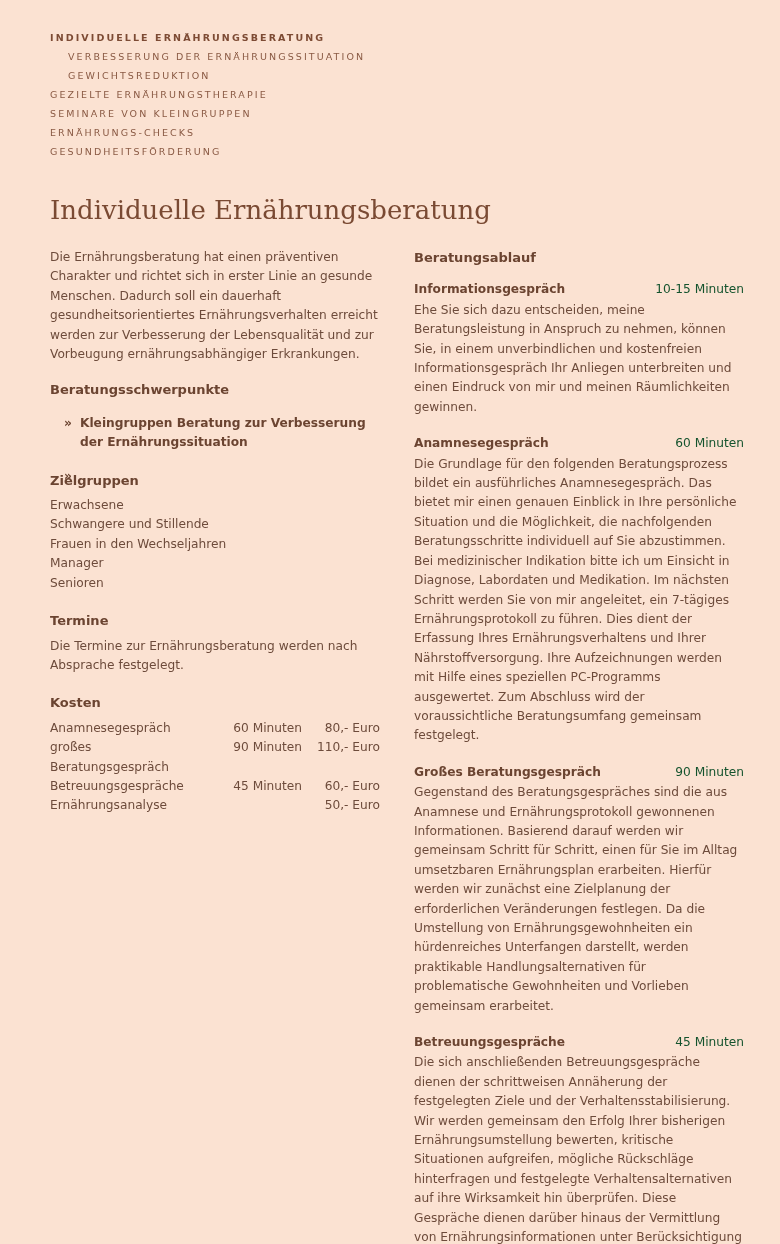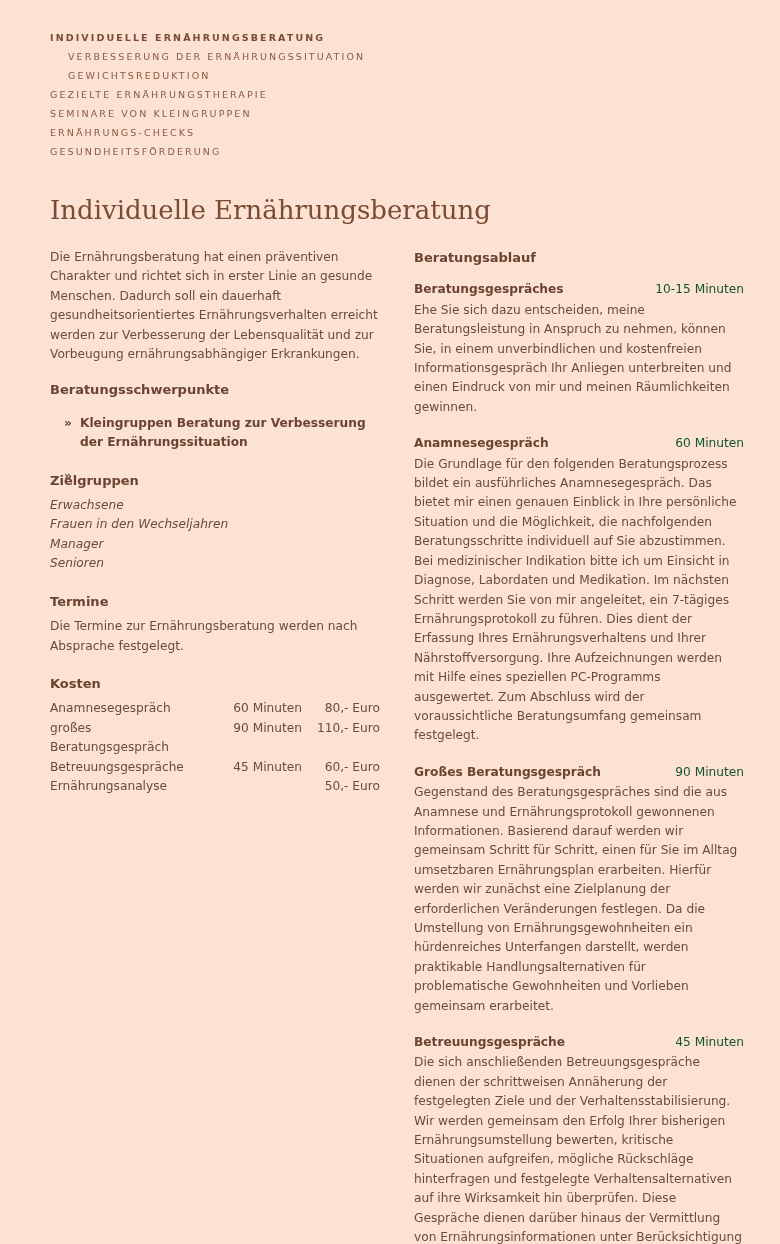--- a/index.html
+++ b/index.html
@@ -109,21 +109,20 @@
 
   .plain-list {
     list-style: none;
     margin: 0 0 16px 0;
     padding: 0;
   }
   .plain-list li {
     font-size: 12.2px;
     line-height: 19.4px;
     color: #6d4b3b;
-    font-style: italic;
   }
 
   
   .price-table {
     width: 100%;
     border-collapse: collapse;
     margin-top: 2px;
   }
   .price-table td {
     font-size: 12.2px;
@@ -201,20 +200,21 @@
           <span>Kleingruppen Beratung zur Verbesserung der Ernährungssituation</span>
         </li>
         <li>
           <span class="chev">»</span>
         </li>
       </ul>
 
       <div class="sect-head">Zielgruppen</div>
       <ul class="plain-list">
         <li>Erwachsene</li>
+        <li>Schwangere und Stillende</li>
         <li>Frauen in den Wechseljahren</li>
         <li>Manager</li>
         <li>Senioren</li>
       </ul>
 
       <div class="sect-head spaced">Termine</div>
       <p>Die Termine zur Ernährungsberatung werden nach Absprache festgelegt.</p>
 
       <div class="sect-head spaced">Kosten</div>
       <table class="price-table">
@@ -243,21 +243,21 @@
       </table>
 
     </div>
 
     <div class="col-right">
 
       <div class="sect-head">Beratungsablauf</div>
 
       <div class="block" style="margin-top:13px;">
         <div class="block-head">
-          <span class="name">Beratungsgespräches</span>
+          <span class="name">Informationsgespräch</span>
           <span class="dur">10-15 Minuten</span>
         </div>
         <p>Ehe Sie sich dazu entscheiden, meine Beratungsleistung in Anspruch zu nehmen, können Sie, in einem unverbindlichen und kostenfreien Informationsgespräch Ihr Anliegen unterbreiten und einen Eindruck von mir und meinen Räumlichkeiten gewinnen.</p>
       </div>
 
       <div class="block">
         <div class="block-head">
           <span class="name">Anamnesegespräch</span>
           <span class="dur">60 Minuten</span>
         </div>

